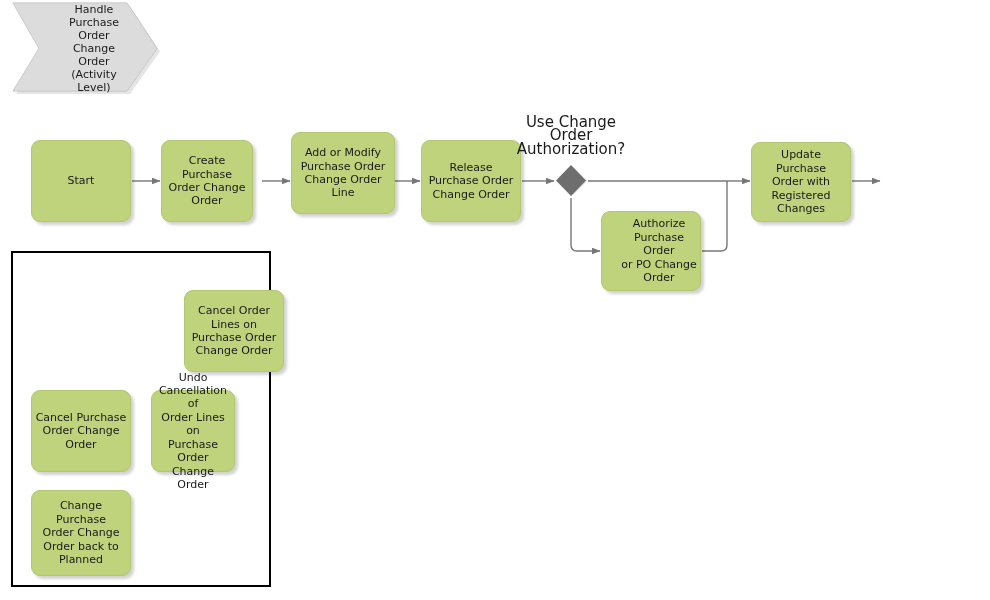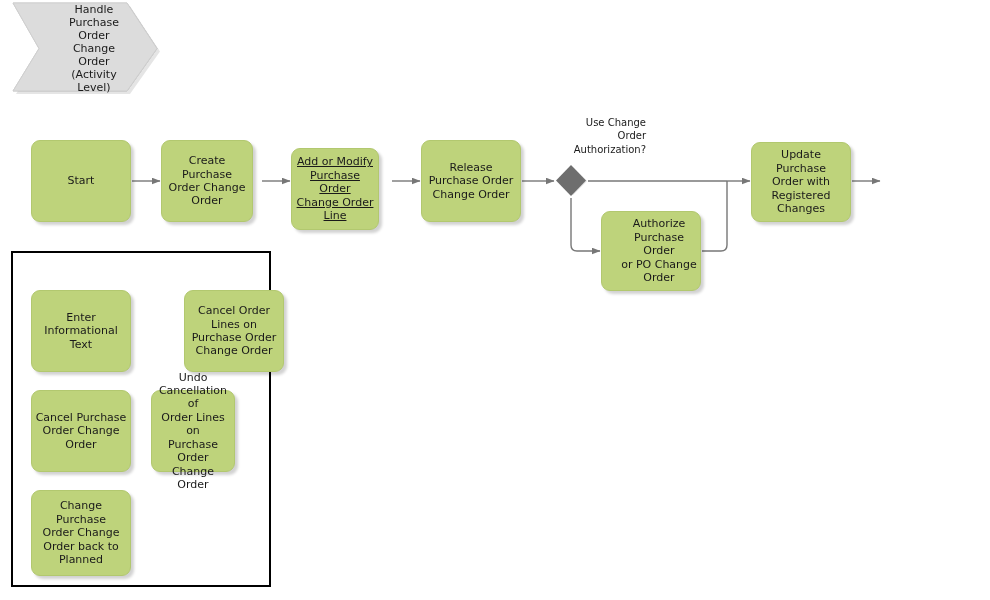--- a/index.html
+++ b/index.html
@@ -73,22 +73,22 @@
     position: absolute;
     width: 32px; height: 32px;
   }
   .decision .dia {
     position: absolute;
     left: 0; top: 0;
     width: 100%; height: 100%;
   }
   .decision-label {
     position: absolute;
-    text-align: right;
-    font-size: 10px;
+    text-align: center;
+    font-size: 15px;
     line-height: 13.4px;
     color: #1a1a1a;
     white-space: pre-line;
   }
   
   .group-frame {
     position: absolute;
     box-sizing: border-box;
     border: 2px solid #000000;
     background: transparent;
@@ -145,21 +145,21 @@
   <div class="node" style="left:31px; top:140px; width:100px; height:82px;">
     <span class="node-label">Start</span>
   </div>
 
   <div class="node" style="left:161px; top:140px; width:92px; height:82px;">
     <span class="node-label">Create Purchase
 Order Change
 Order</span>
   </div>
 
-  <div class="node" style="left:291px; top:148px; width:88px; height:82px;text-decoration:underline;">
+  <div class="node" style="left:291px; top:132px; width:104px; height:82px;">
     <span class="node-label">Add or Modify
 Purchase Order
 Change Order
 Line</span>
   </div>
 
   <div class="node" style="left:421px; top:140px; width:100px; height:82px;">
     <span class="node-label">Release
 Purchase Order
 Change Order</span>
@@ -186,25 +186,20 @@
   <div class="node" style="left:751px; top:142px; width:100px; height:80px;">
     <span class="node-label">Update Purchase
 Order with
 Registered
 Changes</span>
   </div>
 
 
   <div class="group-frame" style="left:11px; top:251px; width:260px; height:336px;"></div>
 
-  <div class="node" style="left:31px; top:290px; width:100px; height:82px;">
-    <span class="node-label">Enter
-Informational
-Text</span>
-  </div>
 
   <div class="node" style="left:151px; top:290px; width:100px; height:82px;margin-left:33px;">
     <span class="node-label">Cancel Order
 Lines on
 Purchase Order
 Change Order</span>
   </div>
 
   <div class="node" style="left:31px; top:390px; width:100px; height:82px;">
     <span class="node-label">Cancel Purchase

